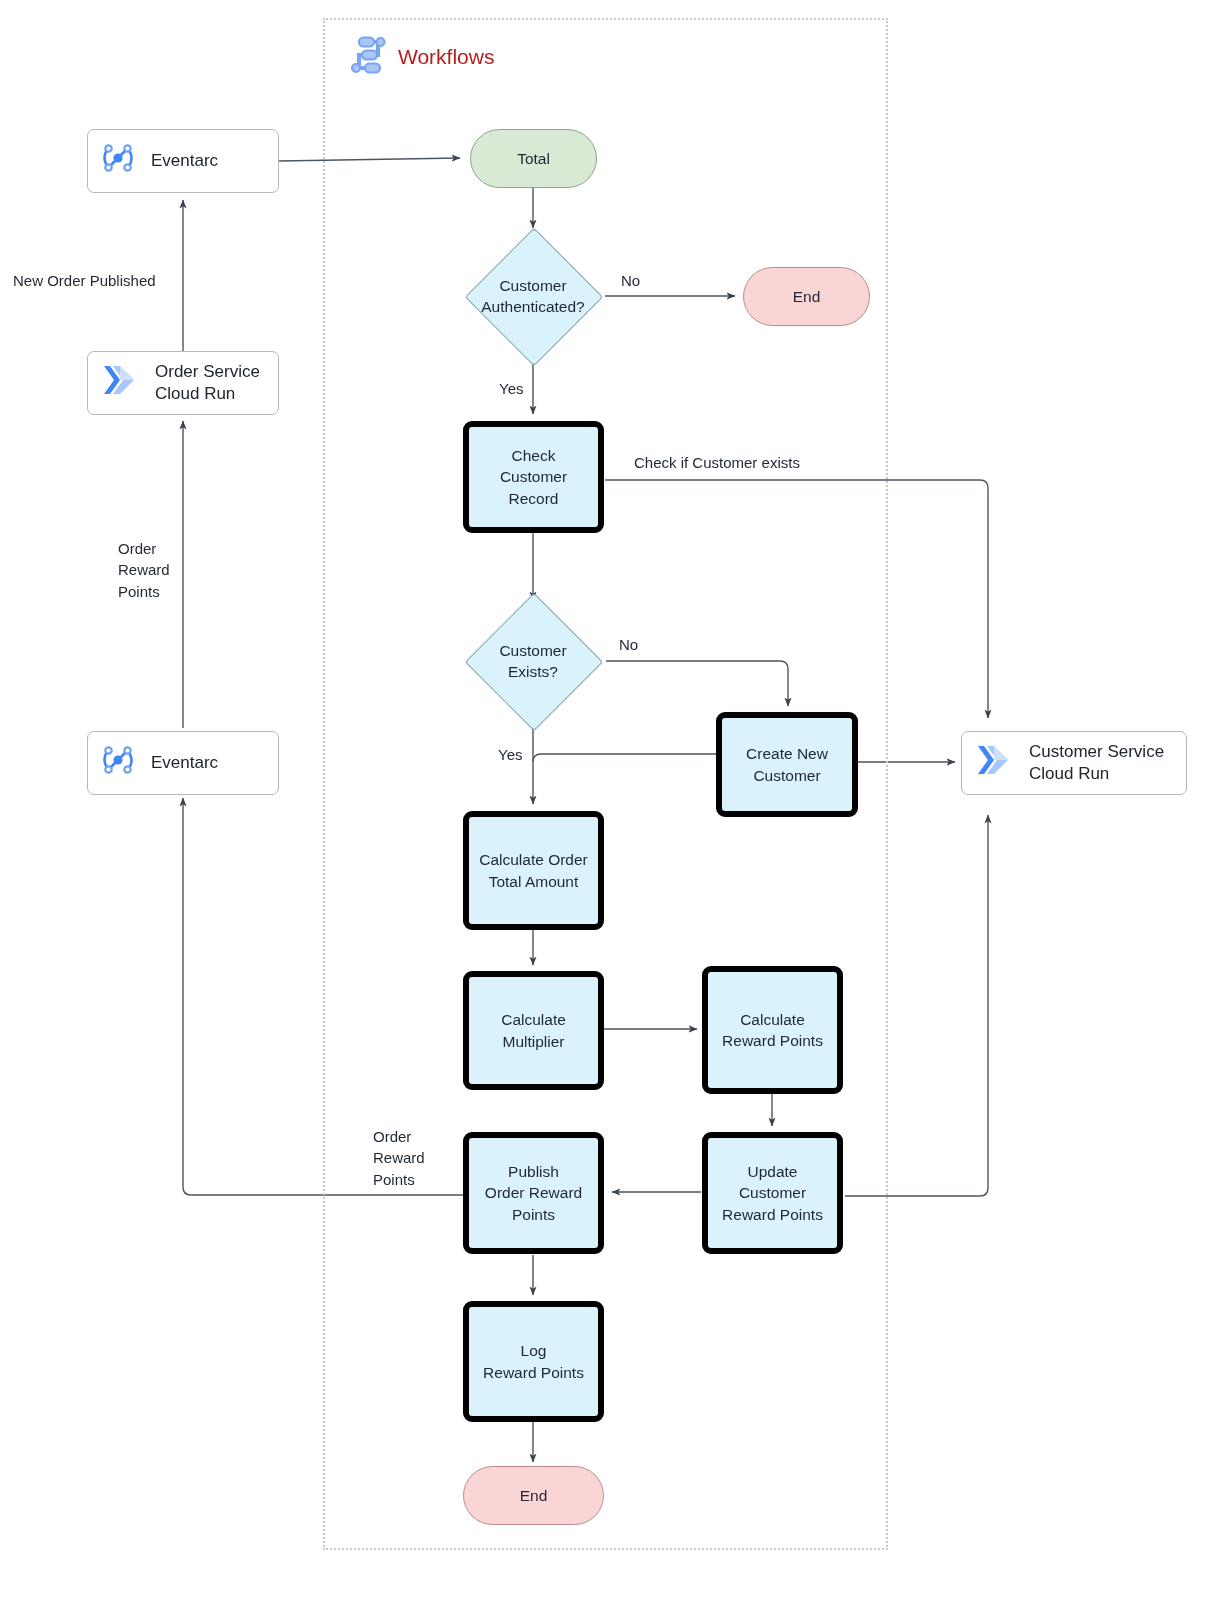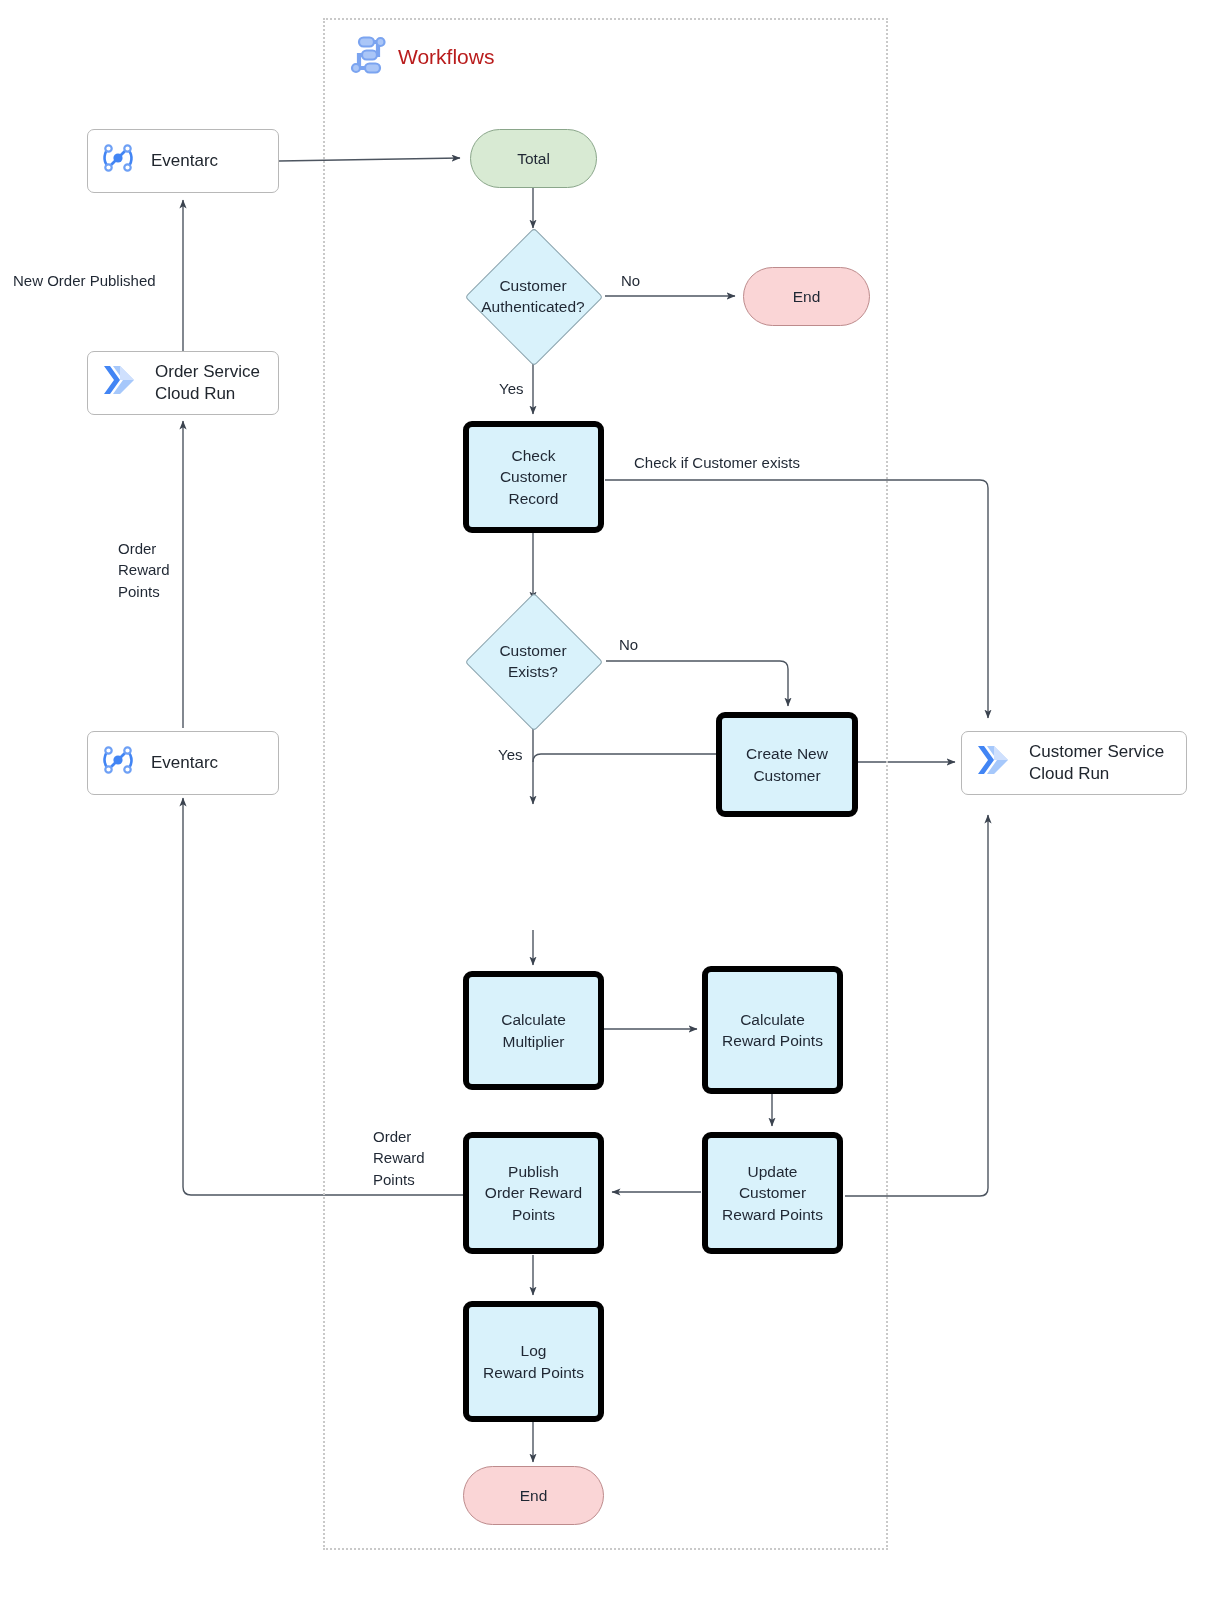--- a/index.html
+++ b/index.html
@@ -191,20 +191,23 @@
   </div>
 
   <div class="node proc" style="left:463px;top:421px;width:141px;height:112px;">
     <span><span>Check</span><br><span>Customer</span><br><span>Record</span></span>
   </div>
 
   <div class="node proc" style="left:716px;top:712px;width:142px;height:105px;align-items:center;">
     <span><span>Create New</span><br><span>Customer</span></span>
   </div>
 
+  <div class="node proc" style="left:463px;top:811px;width:141px;height:119px;">
+    <span><span>Calculate Order</span><br><span>Total Amount</span></span>
+  </div>
 
   <div class="node proc" style="left:463px;top:971px;width:141px;height:119px;">
     <span><span>Calculate</span><br><span>Multiplier</span></span>
   </div>
 
   <div class="node proc" style="left:702px;top:966px;width:141px;height:128px;">
     <span><span>Calculate</span><br><span>Reward Points</span></span>
   </div>
 
   <div class="node proc" style="left:702px;top:1132px;width:141px;height:122px;">

